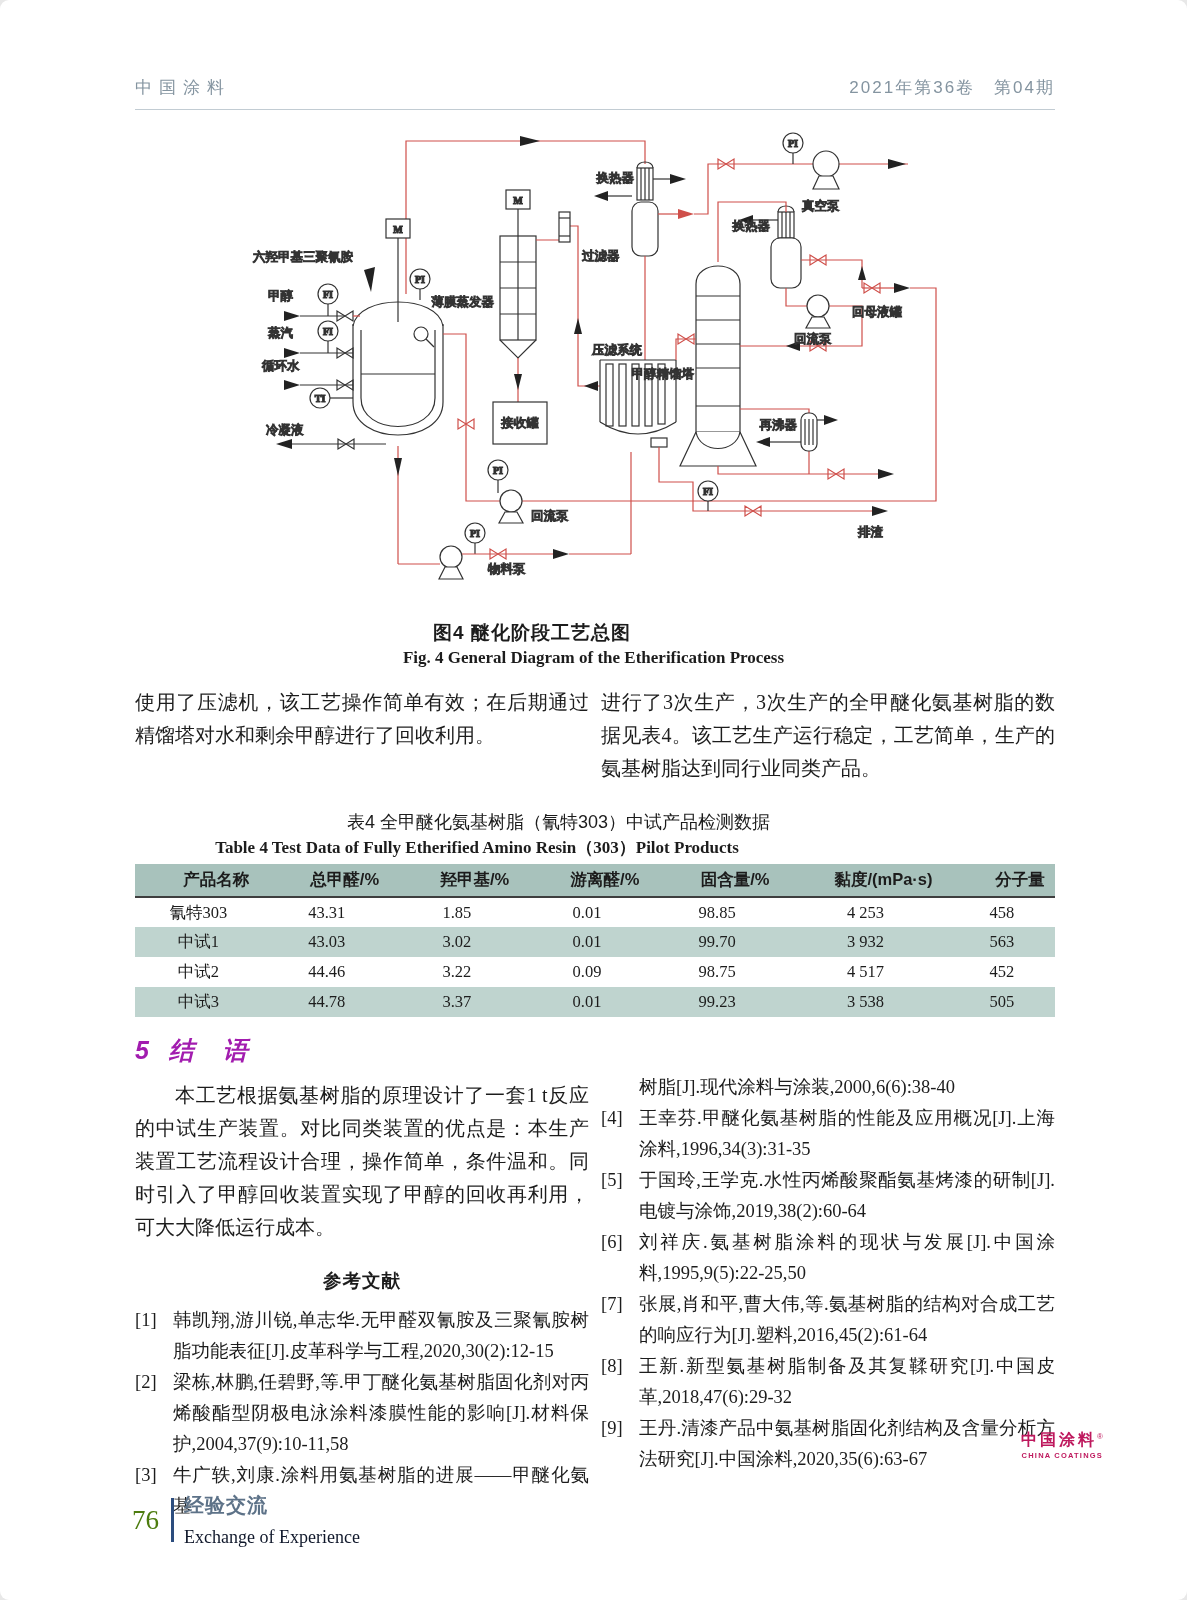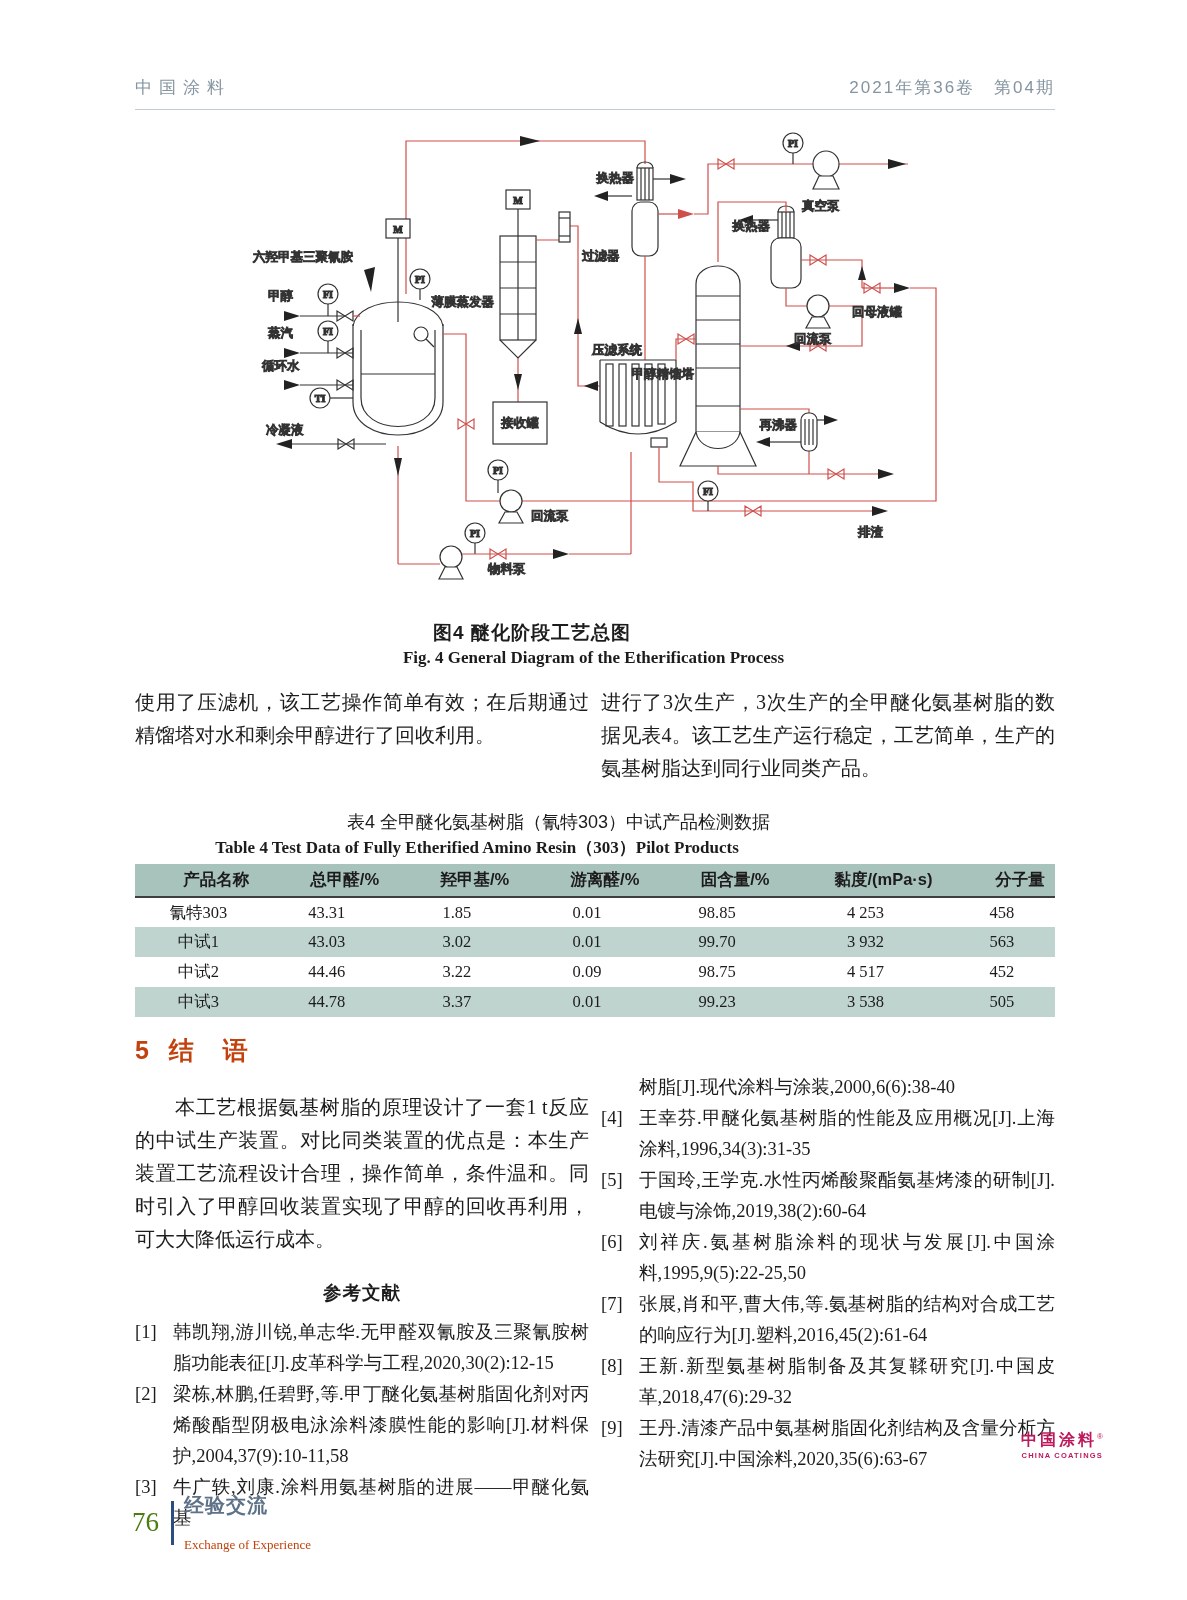--- a/index.html
+++ b/index.html
@@ -1,20 +1,20 @@
 <!DOCTYPE html>
 <html><head>
 <meta charset="utf-8">
 <style>
   * { margin:0; padding:0; box-sizing:border-box; }
   body { background:#e8e8e8; }
   .page {
     position:relative; width:1187px; height:1600px; margin:0 auto;
     background:#ffffff; overflow:hidden;
-    font-family:"Liberation Serif","DejaVu Serif",serif; color:#1c1c1c;
+    font-family:"Liberation Serif","DejaVu Serif",serif; color:#1c1c1c;border-radius:9px;
   }
   
   .page-header{
     position:absolute; top:76px; left:135px; width:920px;
     display:flex; justify-content:space-between; align-items:flex-end;
     padding-bottom:10px; border-bottom:1px solid #c2ccd3;
     color:#8494a0; font-size:17px;
     font-family:"Liberation Sans","DejaVu Sans",sans-serif;
   }
   .journal-name{ letter-spacing:7px; }
@@ -50,21 +50,21 @@
   table.data th{
     background:#a8c2bc; font-family:"Liberation Sans","DejaVu Sans",sans-serif;
     font-weight:bold; height:33px; border-bottom:2px solid #3e3e3e; font-size:16.5px;padding-left:36px;
   }
   table.data td{ text-align:center; height:30px; }
   table.data tr.alt td{ background:#bfd4cf; }
   
   .columns-2{ top:1026px; }
   .section-heading{
     font-family:"Liberation Sans","DejaVu Sans",sans-serif;
-    color:#c2410c; font-weight:bold; font-size:25px; margin:8px 0 24px 0; letter-spacing:2px;
+    color:#a21caf; font-weight:bold; font-size:25px; margin:8px 0 12px 0; letter-spacing:2px;font-style:italic;
   }
   .refs-title{
     text-align:center; font-family:"Liberation Sans","DejaVu Sans",sans-serif;
     font-weight:bold; font-size:18.5px; margin:20px 0 8px 0; letter-spacing:1px;
   }
   .ref-item{ display:flex; font-size:18.5px; line-height:31px; }
   .ref-num{ flex:0 0 38px; }
   .ref-text{ flex:1; text-align:justify; }
   .ref-cont{ font-size:18.5px; line-height:31px; padding-left:38px; text-align:justify; }
   .col-right-refs{ padding-top:46px; }
@@ -73,21 +73,21 @@
          font-family:"Liberation Sans","DejaVu Sans",sans-serif; width:120px;}
   .logo-cn{ font-size:16px; font-weight:bold; letter-spacing:3px; }
   .logo-r{ font-size:8px; vertical-align:super; letter-spacing:0; }
   .logo-en{ font-size:7.5px; letter-spacing:1.2px; font-weight:bold; }
   
   .page-footer{ position:absolute; top:1492px; left:132px; display:flex; align-items:center; }
   .page-num{ font-size:27px; color:#4d7c0f; margin-right:12px; }
   .footer-bar{ width:3px; height:44px; background:#2c4d7e; margin-right:10px; }
   .footer-cn{ font-family:"Liberation Sans","DejaVu Sans",sans-serif; font-weight:bold;
               font-size:20px; color:#5d7288; letter-spacing:1px; }
-  .footer-en{ font-size:13px; color:#c2410c; margin-top:18px; }
+  .footer-en{ font-size:18px; color:#0f172a; margin-top:8px; }
 </style>
 </head>
 <body>
 
 <div class="page">
 
   <div class="page-header">
     <span class="journal-name">中国涂料</span>
     <span class="issue-info">2021年第36卷　第04期</span>
   </div>

